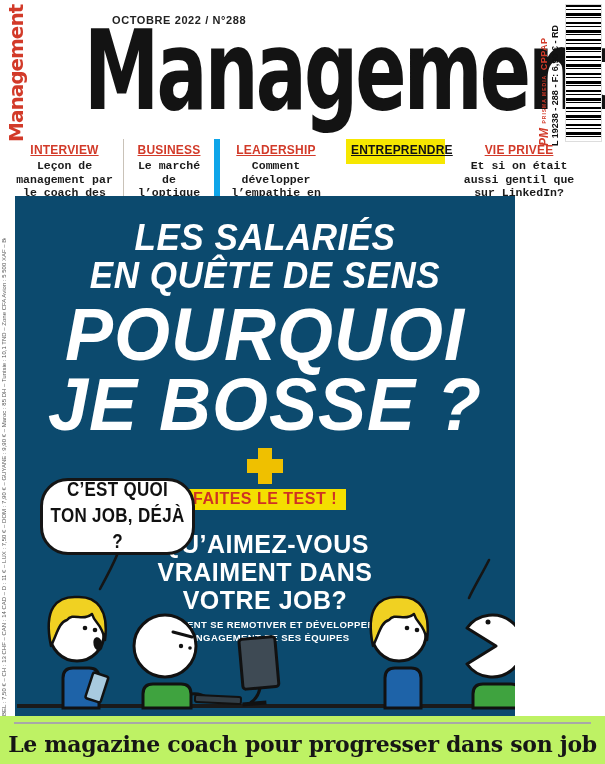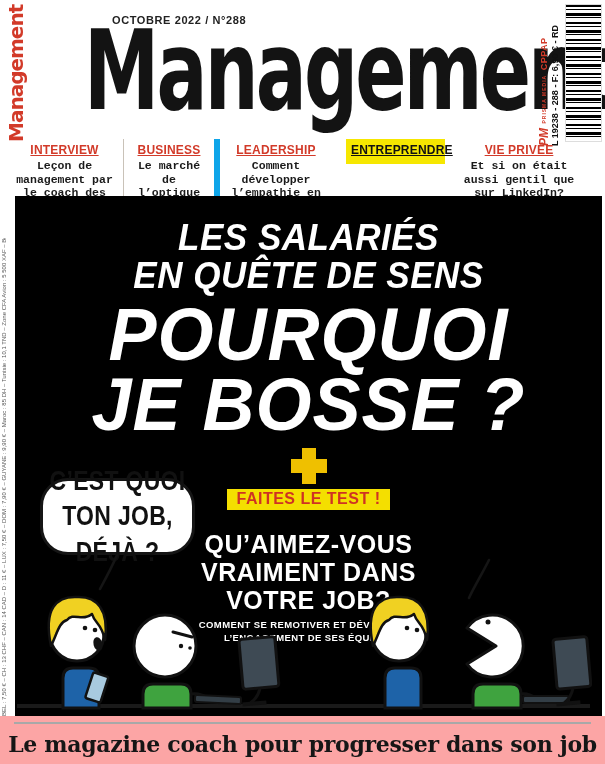--- a/index.html
+++ b/index.html
@@ -69,22 +69,22 @@
   .topic.hl { background:#F6E700; }
   .topic.hl .t-label { color:#111; }
   .t1 { width:118px; border-right:1px solid #c9c2b8; }
   .t2 { width:96px;  border-right:6px solid #0ea5e9; }
   .t3 { width:112px; }
   .t4 { width:99px; margin-left:14px; }
   .t5 { width:132px; margin-left:8px; }
 
   
   .cover {
-    position:absolute; left:15px; top:196px; width:587px; height:520px;
-    background:#000000; color:#fff; text-align:center; overflow:hidden;
+    position:absolute; left:15px; top:196px; width:500px; height:520px;
+    background:#0c4a6e; color:#fff; text-align:center; overflow:hidden;
   }
   .kicker {
     margin-top:22px; font-weight:bold; font-style:italic;
     font-size:35px; line-height:1.05; letter-spacing:.5px;
     transform:scaleY(1.05); transform-origin:top center;
   }
   .headline {
     margin-top:8px; font-weight:bold; font-style:italic;
     font-size:72px; line-height:.95; letter-spacing:1px;
     transform:scaleY(1.02); transform-origin:top center; white-space:nowrap;
@@ -100,29 +100,29 @@
   .test-q { margin-top:20px; font-weight:bold; font-size:25px; line-height:1.12; letter-spacing:.5px; }
   .test-sub { margin-top:5px; font-weight:bold; font-size:9.5px; line-height:1.35; letter-spacing:.4px; }
 
   
   .bubble {
     position:absolute; background:#fff; border:3px solid #151515; border-radius:28px;
     color:#111; font-weight:bold; display:flex; flex-direction:column;
     align-items:center; justify-content:center;
   }
   .bubble .b-inner { transform:scaleY(1.18); line-height:1.3; letter-spacing:.3px; }
-  .bubble-left  { left:25px;  top:282px; width:155px; height:77px; font-size:23px; }
+  .bubble-left  { left:25px;  top:282px; width:155px; height:77px; font-size:17px; }
   .bubble-right { left:388px; top:266px; width:185px; height:97px; font-size:16px; }
   .tail { position:absolute; }
 
   
   .cartoon { position:absolute; left:0; bottom:2px; width:577px; height:132px; }
 
   
-  .footer { position:absolute; left:0; top:716px; width:605px; height:48px; background:#fca5a5; }
+  .footer { position:absolute; left:0; top:716px; width:605px; height:48px; background:#bef264; }
   .footer .rule { margin:6px 14px 0; border-top:2px solid #a8a8a8; }
   .tagline {
     margin-top:7px; text-align:center;
     font-family:"DejaVu Serif", serif; font-weight:bold;
     font-size:22px; letter-spacing:-.3px; color:#161616;
   }
 </style>
 </head>
 <body>
 

